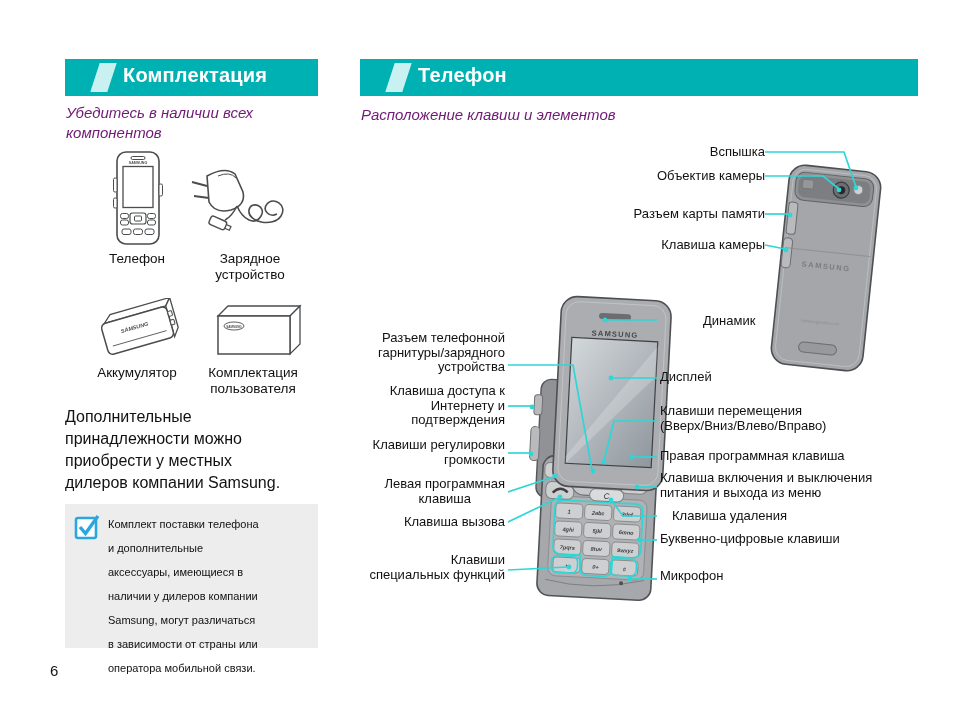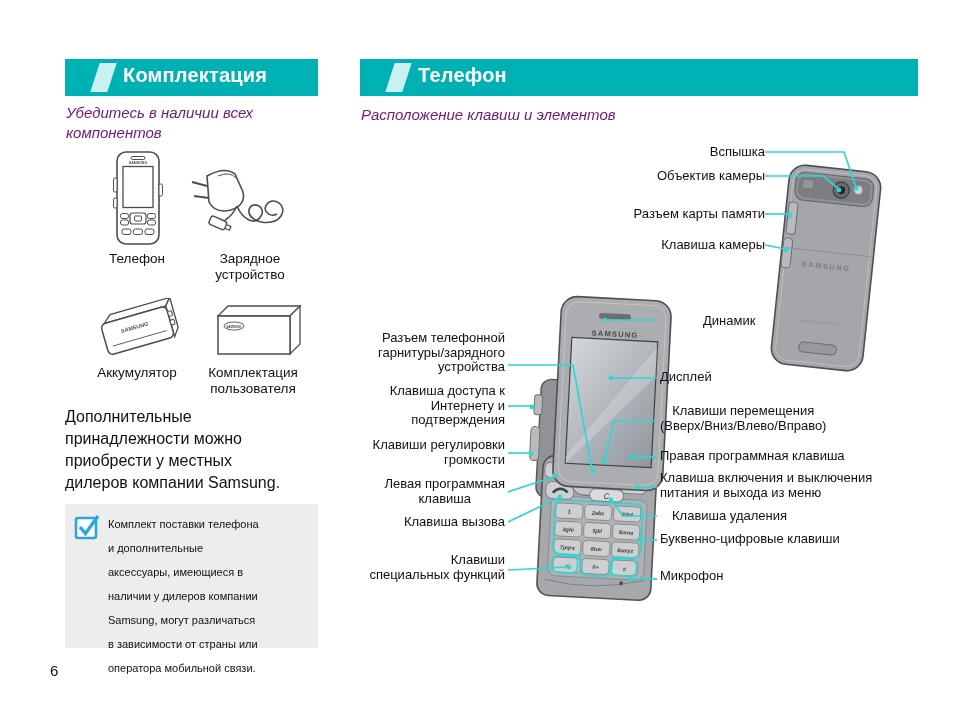--- a/index.html
+++ b/index.html
@@ -291,21 +291,21 @@
     <div class="lbl r" style="right:449px;top:308px;">Клавиши регулировки
 громкости</div>
     <div class="lbl r" style="right:449px;top:347px;text-align:center;">Левая программная
 клавиша</div>
     <div class="lbl r" style="right:449px;top:385px;">Клавиша вызова</div>
     <div class="lbl r" style="right:449px;top:423px;">Клавиши
 специальных функций</div>
 
     <div class="lbl" style="left:300px;top:184px;margin-left:43px;">Динамик</div>
     <div class="lbl" style="left:300px;top:240px;">Дисплей</div>
-    <div class="lbl" style="left:300px;top:274px;text-align:center;">Клавиши перемещения
+    <div class="lbl" style="left:300px;top:274px;">Клавиши перемещения
 (Вверх/Вниз/Влево/Вправо)</div>
     <div class="lbl" style="left:300px;top:319px;">Правая программная клавиша</div>
     <div class="lbl" style="left:300px;top:341px;">Клавиша включения и выключения
 питания и выхода из меню</div>
     <div class="lbl" style="left:300px;top:379px;margin-left:12px;">Клавиша удаления</div>
     <div class="lbl" style="left:300px;top:402px;">Буквенно-цифровые клавиши</div>
     <div class="lbl" style="left:300px;top:439px;">Микрофон</div>
   </div>
 
 </div>

